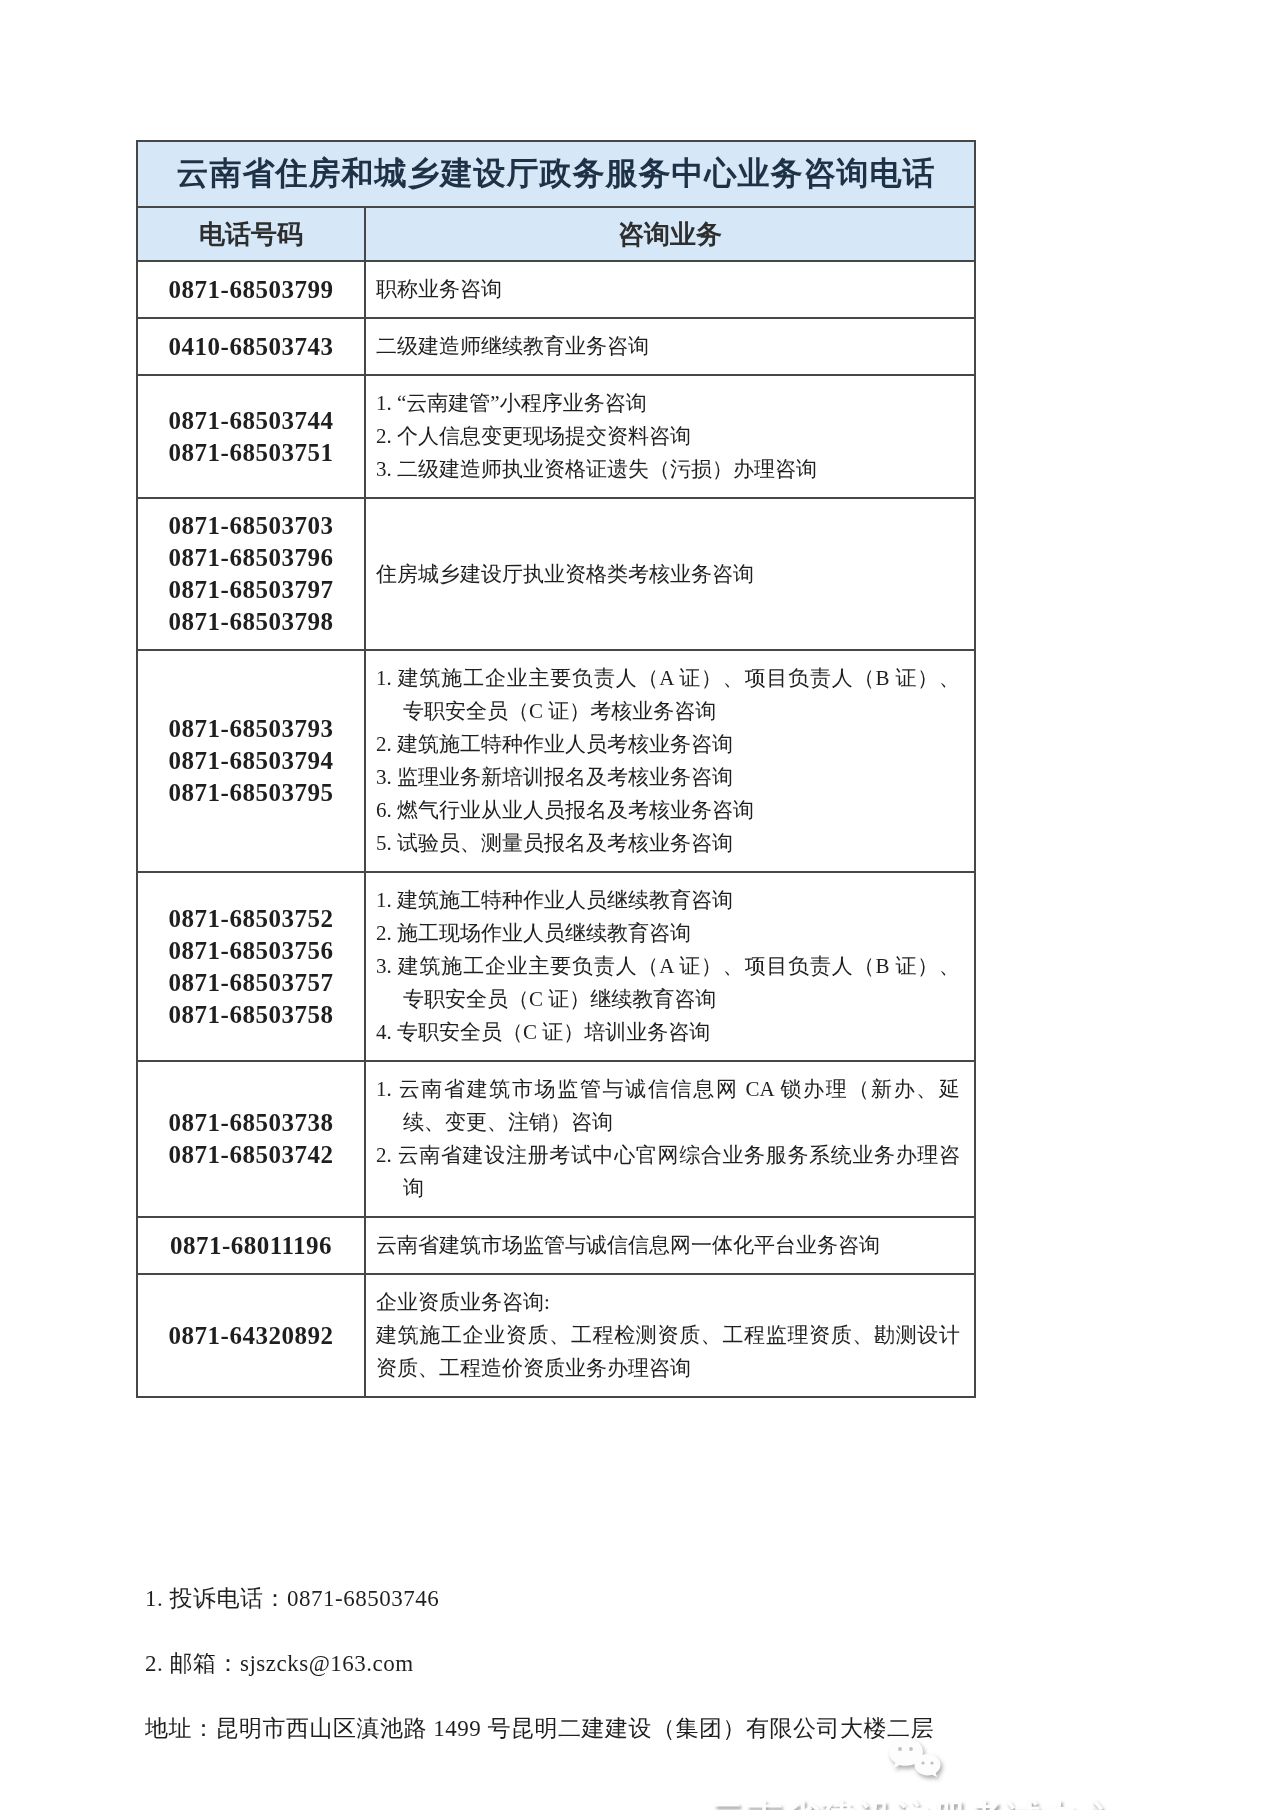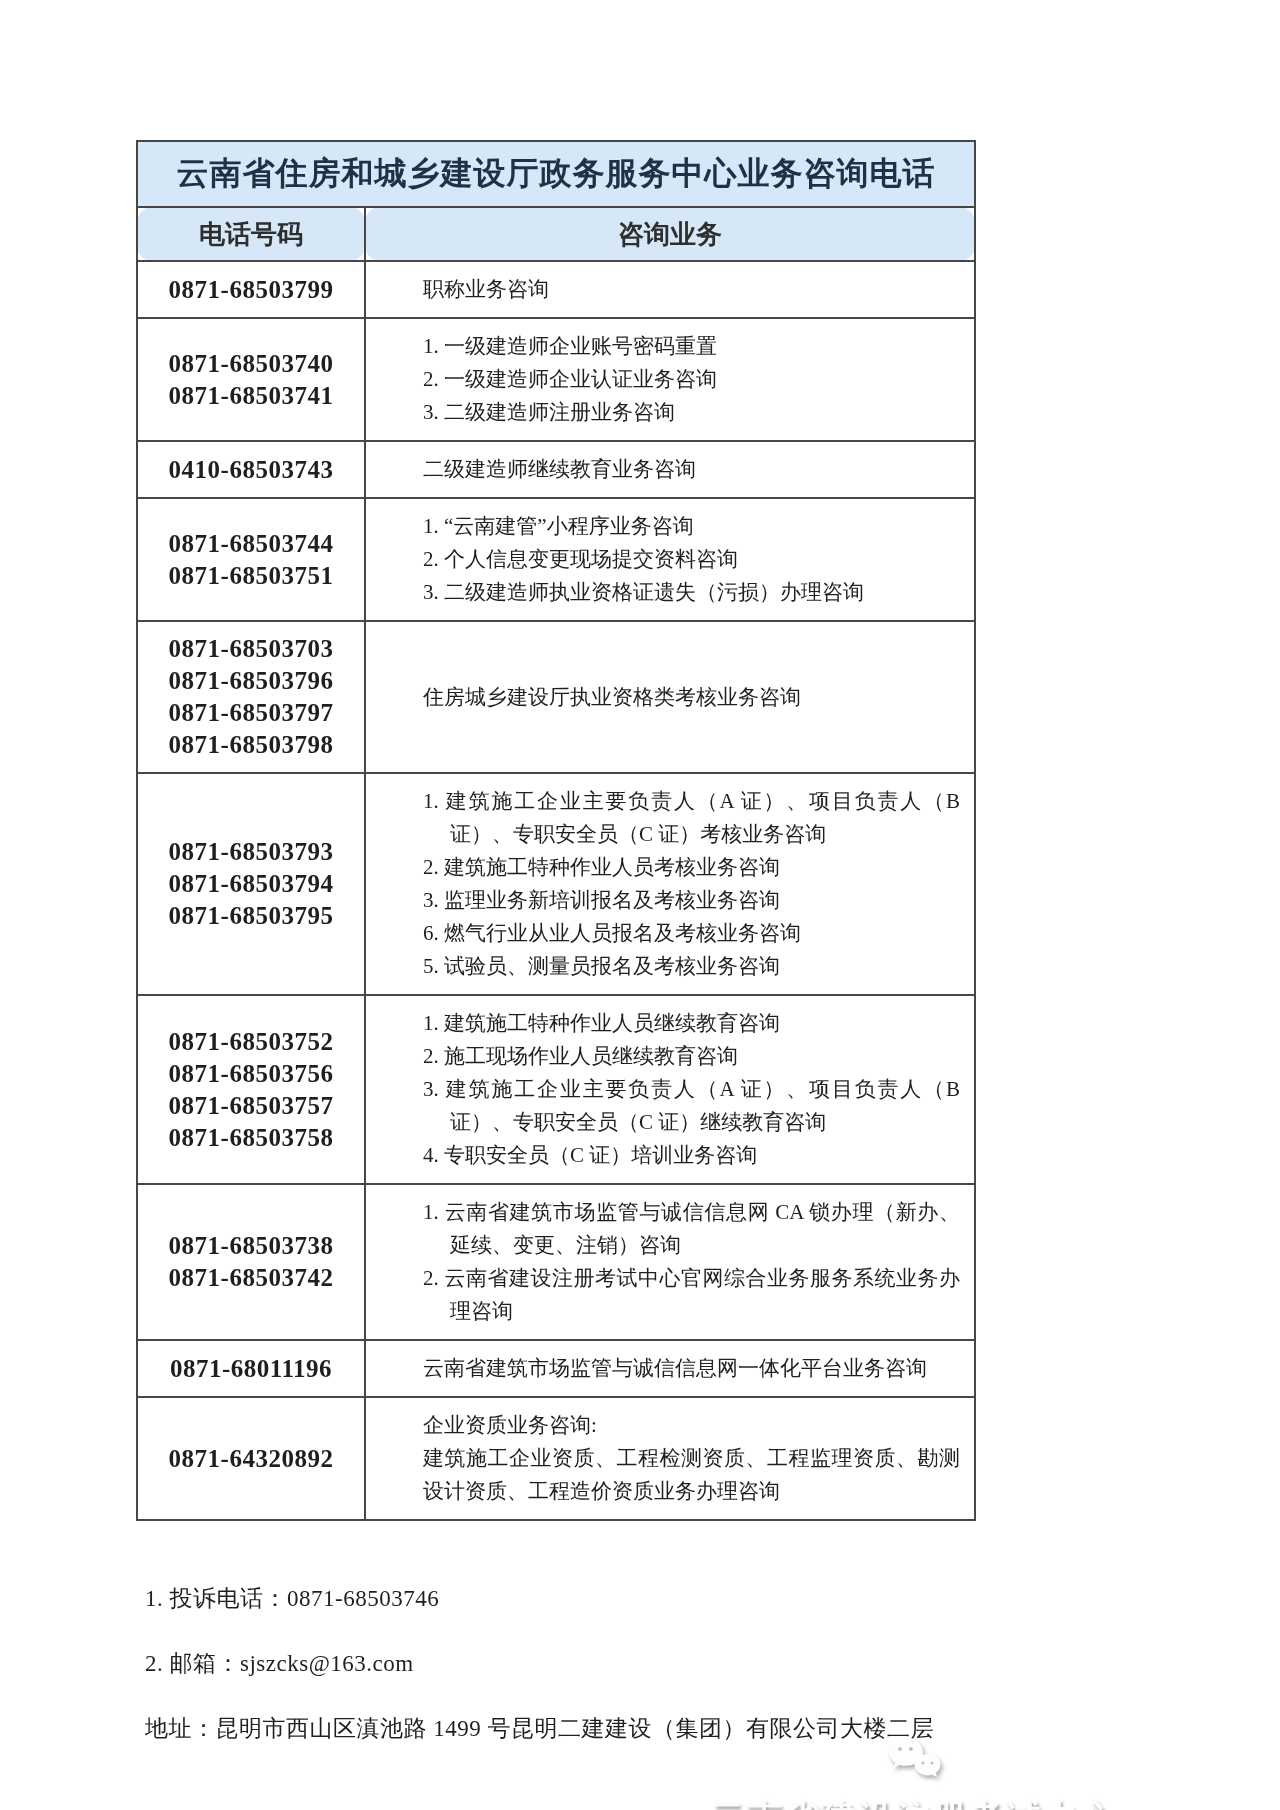--- a/index.html
+++ b/index.html
@@ -37,21 +37,20 @@
     letter-spacing: 1px;
   }
   .col-header-cell {
     height: 50px;
     background: #d6e8f8;
     text-align: center;
     vertical-align: middle;
     font-size: 26px;
     font-weight: bold;
     color: #2e2e2e;
-    border-radius: 15px;
   }
   .phone-col { width: 228px; }
   .phone-cell {
     text-align: center;
     vertical-align: middle;
     padding: 11px 4px;
   }
   .phone-number {
     font-size: 25px;
     line-height: 32px;
@@ -62,21 +61,20 @@
   }
   .service-cell {
     vertical-align: middle;
     padding: 11px 14px 11px 10px;
   }
   .service-item {
     font-size: 21px;
     line-height: 33px;
     color: #1f1f1f;
     text-align: justify;
-    margin-left: 47px;
   }
   .service-item.numbered {
     padding-left: 27px;
     text-indent: -27px;
   }
   .footer-notes {
     position: absolute;
     left: 145px;
     top: 1552px;
     width: 1000px;
@@ -129,31 +127,20 @@
   <tr>
         <td class="phone-cell">
           <div class="phone-number">0871-68503799</div>
         </td>
         <td class="service-cell">
           <div class="service-item">职称业务咨询</div>
         </td>
       </tr>
       <tr>
         <td class="phone-cell">
-          <div class="phone-number">0871-68503740</div>
-          <div class="phone-number">0871-68503741</div>
-        </td>
-        <td class="service-cell">
-          <div class="service-item numbered">1. 一级建造师企业账号密码重置</div>
-          <div class="service-item numbered">2. 一级建造师企业认证业务咨询</div>
-          <div class="service-item numbered">3. 二级建造师注册业务咨询</div>
-        </td>
-      </tr>
-      <tr>
-        <td class="phone-cell">
           <div class="phone-number">0410-68503743</div>
         </td>
         <td class="service-cell">
           <div class="service-item">二级建造师继续教育业务咨询</div>
         </td>
       </tr>
       <tr>
         <td class="phone-cell">
           <div class="phone-number">0871-68503744</div>
           <div class="phone-number">0871-68503751</div>

